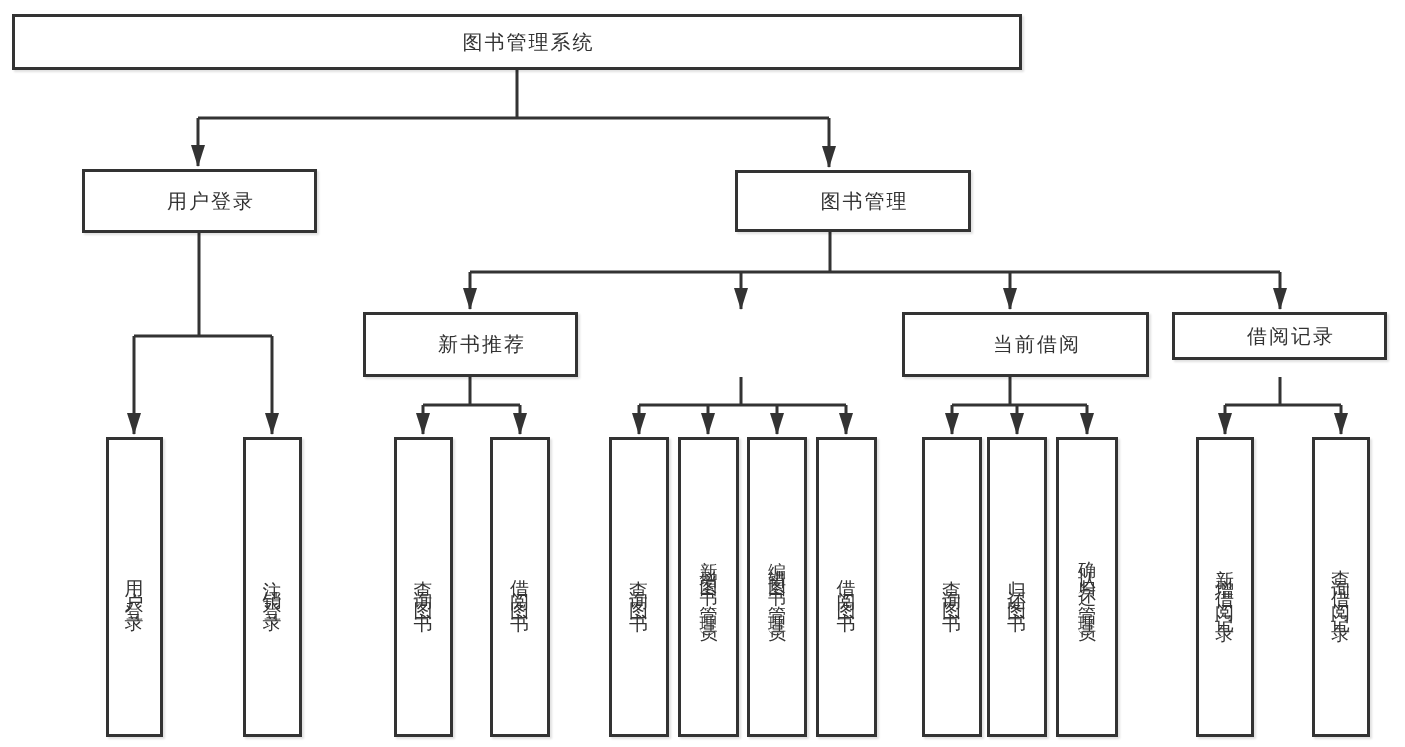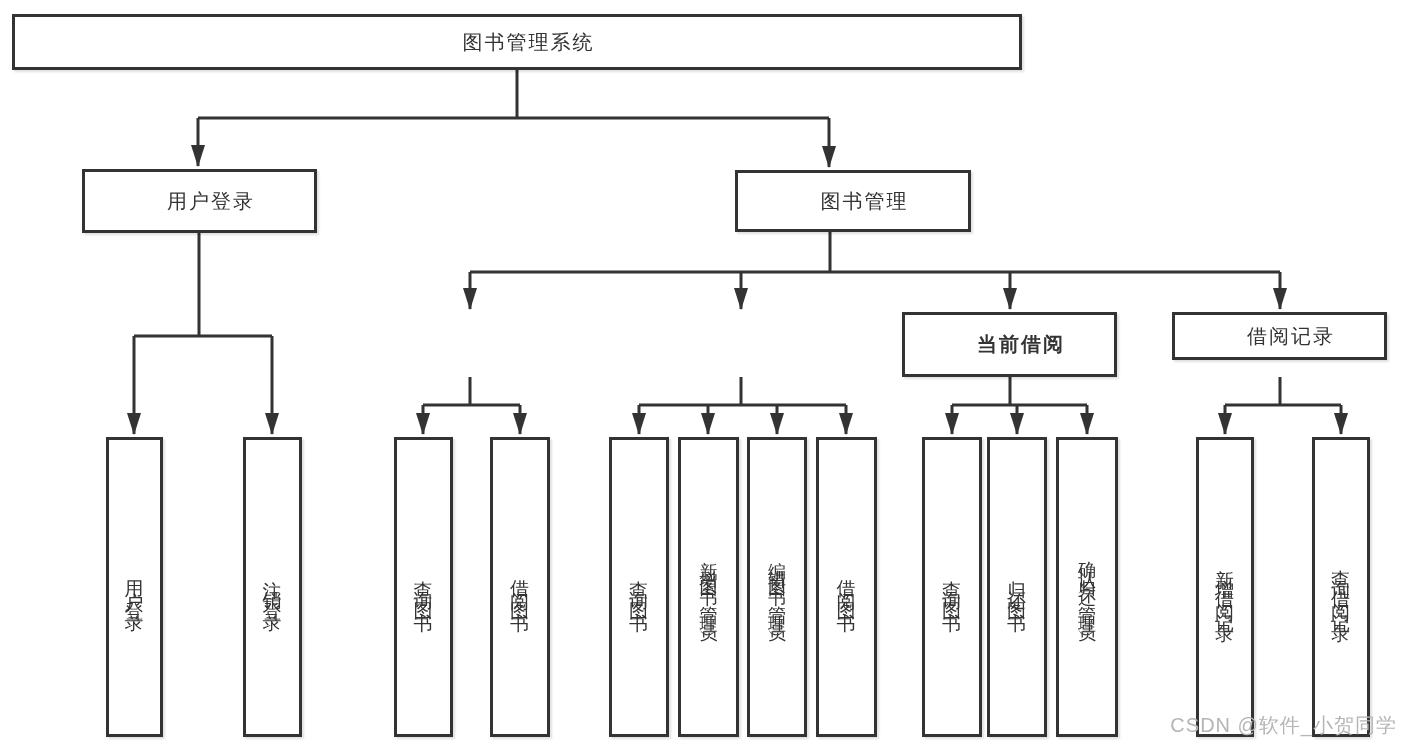--- a/index.html
+++ b/index.html
@@ -88,21 +88,22 @@
     <path class="link" marker-end="url(#arrow)" d="M1087,405 V434"></path>
     <path class="link" marker-end="url(#arrow)" d="M1225,405 V434"></path>
     <path class="link" marker-end="url(#arrow)" d="M1341,405 V434"></path>
   </svg>
 
   <div class="box h-box root-box" style="left:12px;top:14px;width:1010px;height:56px;">图书管理系统</div>
 
   <div class="box h-box" style="left:82px;top:169px;width:235px;height:64px;">用户登录</div>
   <div class="box h-box" style="left:712px;top:170px;width:236px;height:62px;margin-left:23px;">图书管理</div>
 
-  <div class="box h-box" style="left:902px;top:312px;width:215px;height:65px;font-weight:bold;">当前借阅</div>
+  <div class="box h-box" style="left:363px;top:312px;width:215px;height:65px;">新书推荐</div>
+  <div class="box h-box" style="left:902px;top:312px;width:247px;height:65px;">当前借阅</div>
   <div class="box h-box" style="left:1172px;top:312px;width:215px;height:48px;">借阅记录</div>
 
   <div class="box leaf" style="left:106px;top:437px;width:57px;height:300px;">
     <span class="vlabel">用户登录</span>
   </div>
   <div class="box leaf" style="left:243px;top:437px;width:59px;height:300px;">
     <span class="vlabel">注销登录</span>
   </div>
 
   <div class="box leaf" style="left:394px;top:437px;width:59px;height:300px;">
@@ -135,14 +136,13 @@
     <span class="vlabel">确认归还（管理员）</span>
   </div>
 
   <div class="box leaf" style="left:1196px;top:437px;width:58px;height:300px;">
     <span class="vlabel">新增借阅记录</span>
   </div>
   <div class="box leaf" style="left:1312px;top:437px;width:58px;height:300px;">
     <span class="vlabel">查询借阅记录</span>
   </div>
 
-  <div id="watermark">CSDN @软件_小贺同学</div>
 </div>
 
 </body></html>

